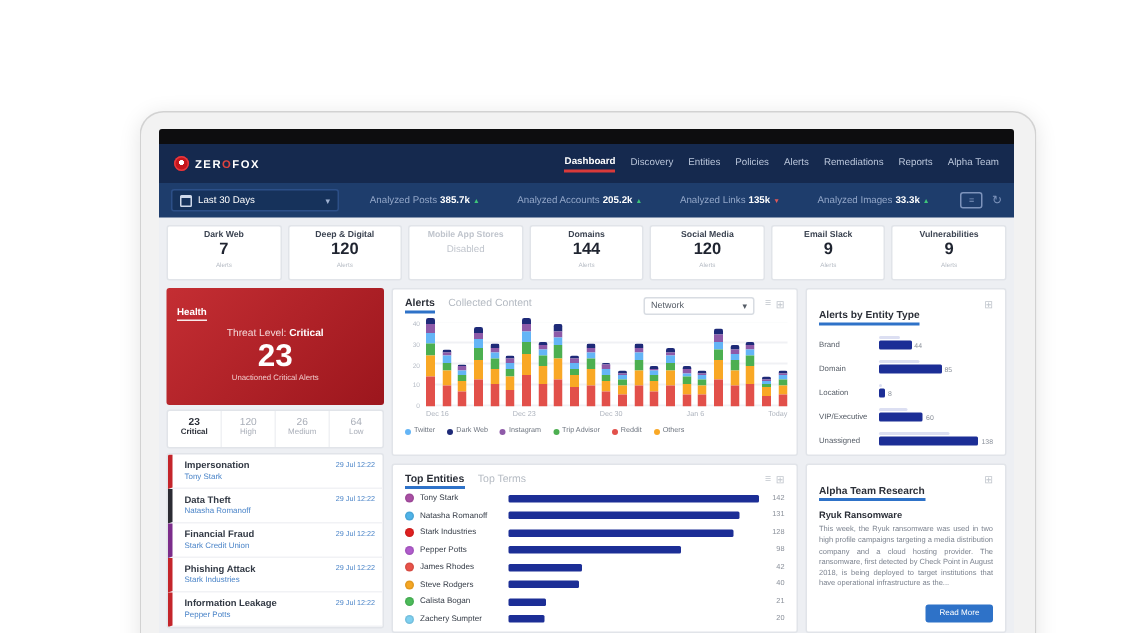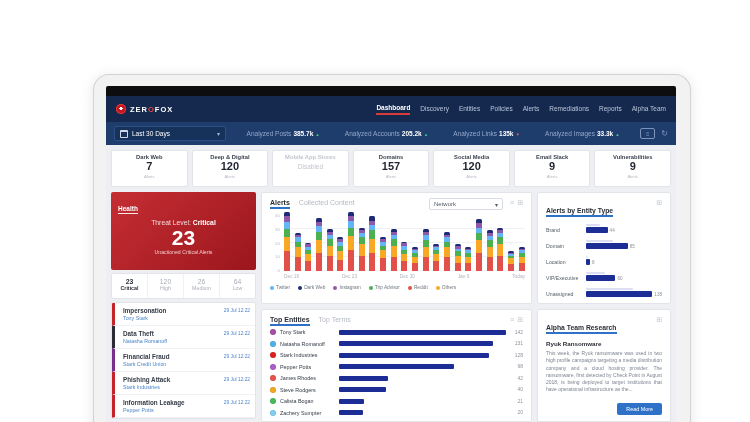--- a/index.html
+++ b/index.html
@@ -167,21 +167,21 @@
                 <div class="val">120</div>
                 <div class="sub">Alerts</div>
               </div>
               <div class="scard disabled">
                 <div class="lbl">Mobile App Stores</div>
                 <div class="val">Disabled</div>
                 <div class="sub"></div>
               </div>
               <div class="scard">
                 <div class="lbl">Domains</div>
-                <div class="val">157</div>
+                <div class="val">144</div>
                 <div class="sub">Alerts</div>
               </div>
               <div class="scard">
                 <div class="lbl">Social Media</div>
                 <div class="val">120</div>
                 <div class="sub">Alerts</div>
               </div>
               <div class="scard">
                 <div class="lbl">Email Slack</div>
                 <div class="val">9</div>

